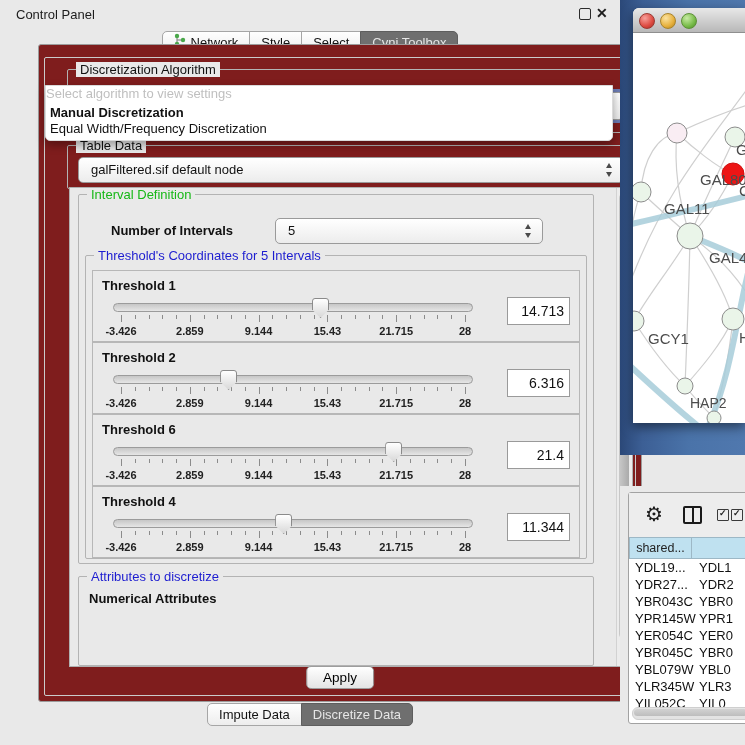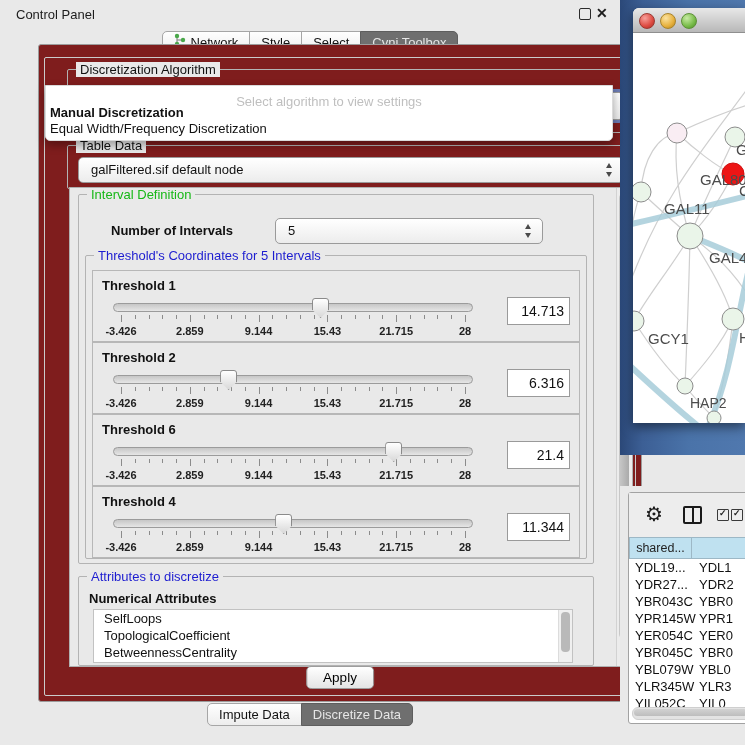--- a/index.html
+++ b/index.html
@@ -33,21 +33,21 @@
   .gt-blue{color:#1d1dd0;}
 
   #algo-group{left:28px;top:24px;width:560px;height:62px;}
   #algo-combo{position:absolute;left:10px;top:22px;width:544px;height:26px;border-radius:5px;
               background:linear-gradient(#ffffff,#ebebeb);border:1px solid #9a9a9a;
               box-shadow:0 0 0 3px rgba(100,155,228,.75);}
 
   
   #popup{position:absolute;left:6px;top:40px;width:566px;height:54px;background:#ffffff;border:1px solid #dadada;
          border-radius:0 0 5px 5px;box-shadow:0 4px 10px rgba(0,0,0,.35);z-index:6;}
-  .popup-hint{position:absolute;top:8px;left:0;right:0;text-align:center;color:#bfbfbf;font-size:13px;}
+  .popup-hint{position:absolute;top:0;left:0;right:0;color:#bfbfbf;font-size:13px;}
   .popup-item{position:absolute;left:4px;font-size:13px;color:#111;white-space:nowrap;}
   .popup-item.bold{font-weight:bold;}
 
   #tabledata-group{left:28px;top:100px;width:560px;height:42px;}
   .combo{position:absolute;left:10px;top:11px;width:544px;height:24px;border-radius:5px;
          background:linear-gradient(#ffffff,#ececec);border:1px solid #9a9a9a;}
   .combo-text{position:absolute;left:12px;top:4px;font-size:13px;color:#111;}
   .spin-arrows{position:absolute;right:9px;top:4px;width:9px;height:16px;}
   .spin-arrows .up{position:absolute;top:1px;left:1px;width:0;height:0;border-left:3.5px solid transparent;border-right:3.5px solid transparent;border-bottom:5px solid #4a4a4a;}
   .spin-arrows .dn{position:absolute;bottom:1px;left:1px;width:0;height:0;border-left:3.5px solid transparent;border-right:3.5px solid transparent;border-top:5px solid #4a4a4a;}
@@ -357,30 +357,20 @@
                 </div>
                 <div class="thr-value">11.344</div>
               </div>
             </div>
         </div>
       </div>
 
       <div id="attrs-group" class="group">
         <span class="group-title gt-blue">Attributes to discretize</span>
         <span class="attrs-label">Numerical Attributes</span>
-        <div class="attr-list">
-          <div id="attr-items">
-              <div class="attr-item">SelfLoops</div>
-              <div class="attr-item">TopologicalCoefficient</div>
-              <div class="attr-item">BetweennessCentrality</div>
-            </div>
-          <div class="list-scrollbar">
-              <div class="list-thumb"></div>
-            </div>
-        </div>
       </div>
 
       <div class="sp-scrollbar">
           <div class="sp-thumb"></div>
         </div>
     </div>
 
     <button id="apply-btn">Apply</button>
   </div>
 

